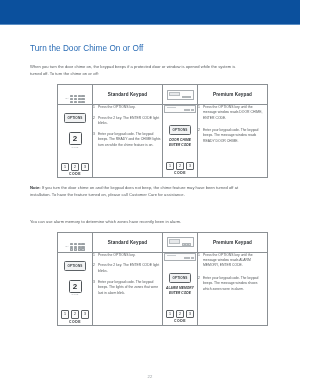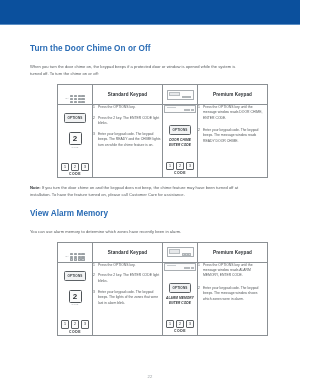--- a/index.html
+++ b/index.html
@@ -32,21 +32,21 @@
   .banner-rule {
     position: absolute;
     top: 24px; left: 0;
     width: 300px;
     height: 1px;
     background: #5b8ec4;
   }
   h2.heading {
     font-size: 8.2px;
     line-height: 10px;
-    font-weight: bold;
+    font-weight: normal;
     color: #2a6cb5;
     margin: 0;
     letter-spacing: .05px;
   }
   p.body-text {
     font-size: 4.1px;
     line-height: 7.2px;
     color: #54585b;
     margin: 0;
     letter-spacing: .02px;
@@ -409,21 +409,20 @@
         </table>
     </div>
 
     <p class="note-text" style="margin-top:6px; width:228px;">
       <span class="note-lbl">Note:</span><span> If you turn the door chime on and the keypad does not beep, the chime feature may have been turned off at installation. To have the feature turned on, please call Customer Care for assistance.</span>
     </p>
   </div>
 
   <div style="position:absolute; top:209px; left:30px; width:240px;">
 
-    <h2 class="heading">View Alarm Memory</h2>
 
     <p class="body-text" style="margin-top:9px; width:215px;">You can use alarm memory to determine which zones have recently been in alarm.</p>
 
     <div style="margin-top:7px; margin-left:27px;">
       <table class="kp-table">
         <tbody>
             <tr class="hdr-row">
           <td class="col-graphic hdr-icon-cell">
             <span class="mini-std">
               <span class="mini-lbl">N/A</span>

